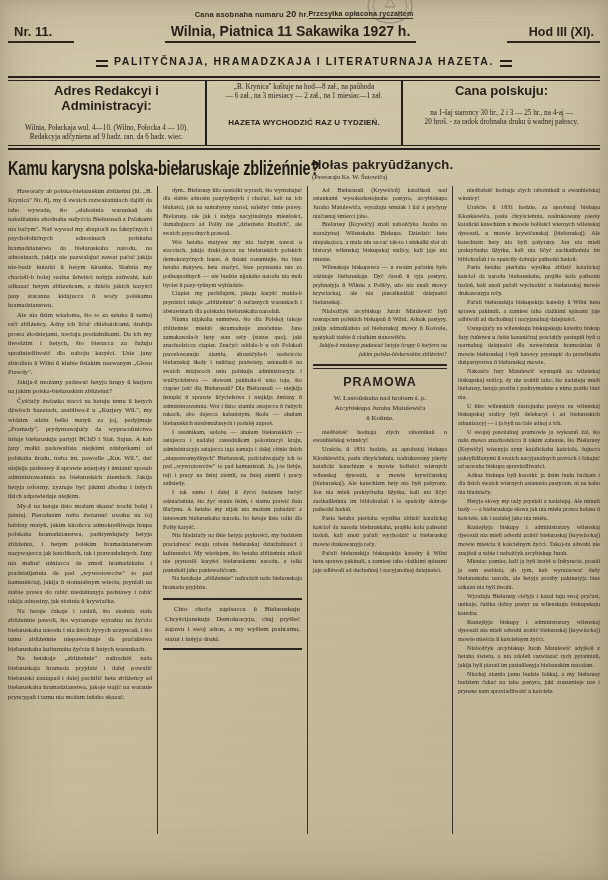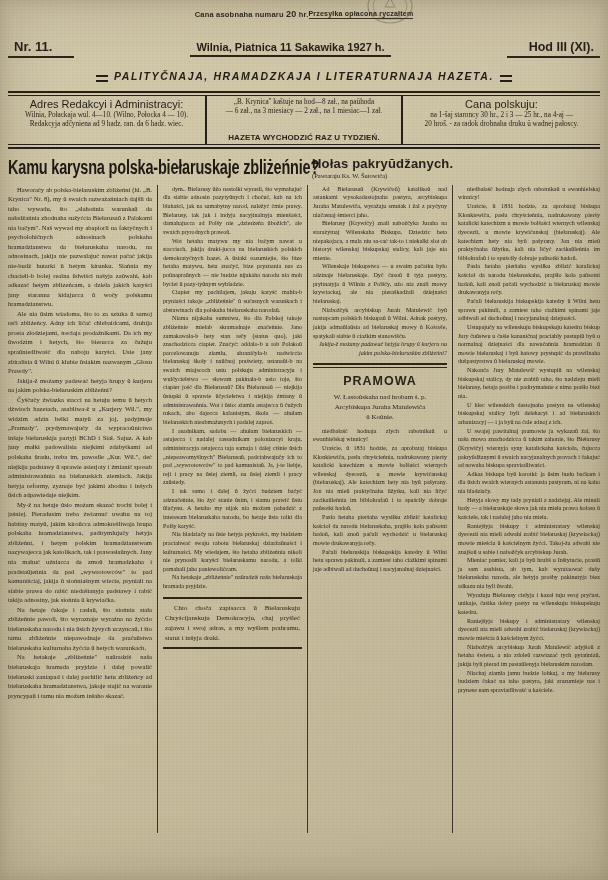--- a/index.html
+++ b/index.html
@@ -49,26 +49,26 @@
   }
   .topline .price { font-family:"Liberation Sans",sans-serif; font-weight:bold; font-size:7.5px; color:#2c261d; }
   .topline .price b { font-size:9px; }
   .topline .postage {
     font-family:"Liberation Sans",sans-serif; font-weight:bold; font-size:7px;
     border-bottom: 1px solid #3a3328; padding-bottom:1px;
   }
 
   .headline-row {
     display:flex; align-items:baseline; justify-content:space-between;
-    margin-top: 20px;
+    margin-top: 4px;
     font-family:"Liberation Sans",sans-serif;
     font-weight: bold;
   }
   .headline-row .issue  { font-size:13px; border-bottom:2px solid #2b251c; padding:0 22px 2px 6px; }
-  .headline-row .dateln { font-size:11px; border-bottom:2px solid #2b251c; padding:0 6px 2px 6px; flex:0 0 auto; }
+  .headline-row .dateln { font-size:14px; border-bottom:2px solid #2b251c; padding:0 6px 2px 6px; flex:0 0 auto; }
   .headline-row .year   { font-size:12.5px; border-bottom:2px solid #2b251c; padding:0 6px 2px 22px; }
 
   
   .masthead {
     position: relative;
     display:flex; align-items:flex-end;
     margin-top: 5px;
     height: 70px;
   }
   .mast-left { width: 268px; position:relative; padding-bottom:2px; }
@@ -100,21 +100,20 @@
     transform-origin: left bottom;
     text-align:center;
     color:#1a1710;
     padding-left:6px;
   }
 
   .subtitle-row {
     display:flex; align-items:center; gap:6px;
     margin-top: 12px;
     justify-content:center;
-    font-style:italic;
   }
   .sub-dash { height:0; border-top:2px solid #241f18; width:12px; position:relative; }
   .sub-dash:after { content:""; position:absolute; left:0; top:3px; width:12px; border-top:2px solid #241f18; }
   .subtitle {
     font-family:"Liberation Sans",sans-serif;
     font-weight:bold;
     font-size:10.5px;
     letter-spacing:1.6px;
     color:#221d16;
   }
@@ -131,21 +130,21 @@
   .infobar > .ibox {
     border-top: 1px solid #241f18;
     border-bottom: 1px solid #241f18;
     padding: 2px 4px 2.5px;
     text-align:center;
     box-sizing:border-box;
   }
   .ibox.b1 { width: 199px; border-right: 2px solid #241f18; }
   .ibox.b2 { width: 196px; border-right: 2px solid #241f18; }
   .ibox.b3 { flex:1; }
-  .ib-title { font-family:"Liberation Sans",sans-serif; font-weight:normal; font-size:11px; margin-bottom:1px; }
+  .ib-title { font-family:"Liberation Sans",sans-serif; font-weight:bold; font-size:13px; margin-bottom:11px; }
   .ib-line  { font-size:7.2px; line-height:1.33; }
   .ib-strong{ font-family:"Liberation Sans",sans-serif; font-weight:bold; font-size:8px; margin-top:16px; letter-spacing:.1px; }
 
   
   .art-heads { display:flex; margin-top:7px; align-items:flex-start; }
   .art-head-left {
     width: 300px;
     font-family:"Liberation Sans",sans-serif;
     font-weight:bold;
     font-size:14.5px;

